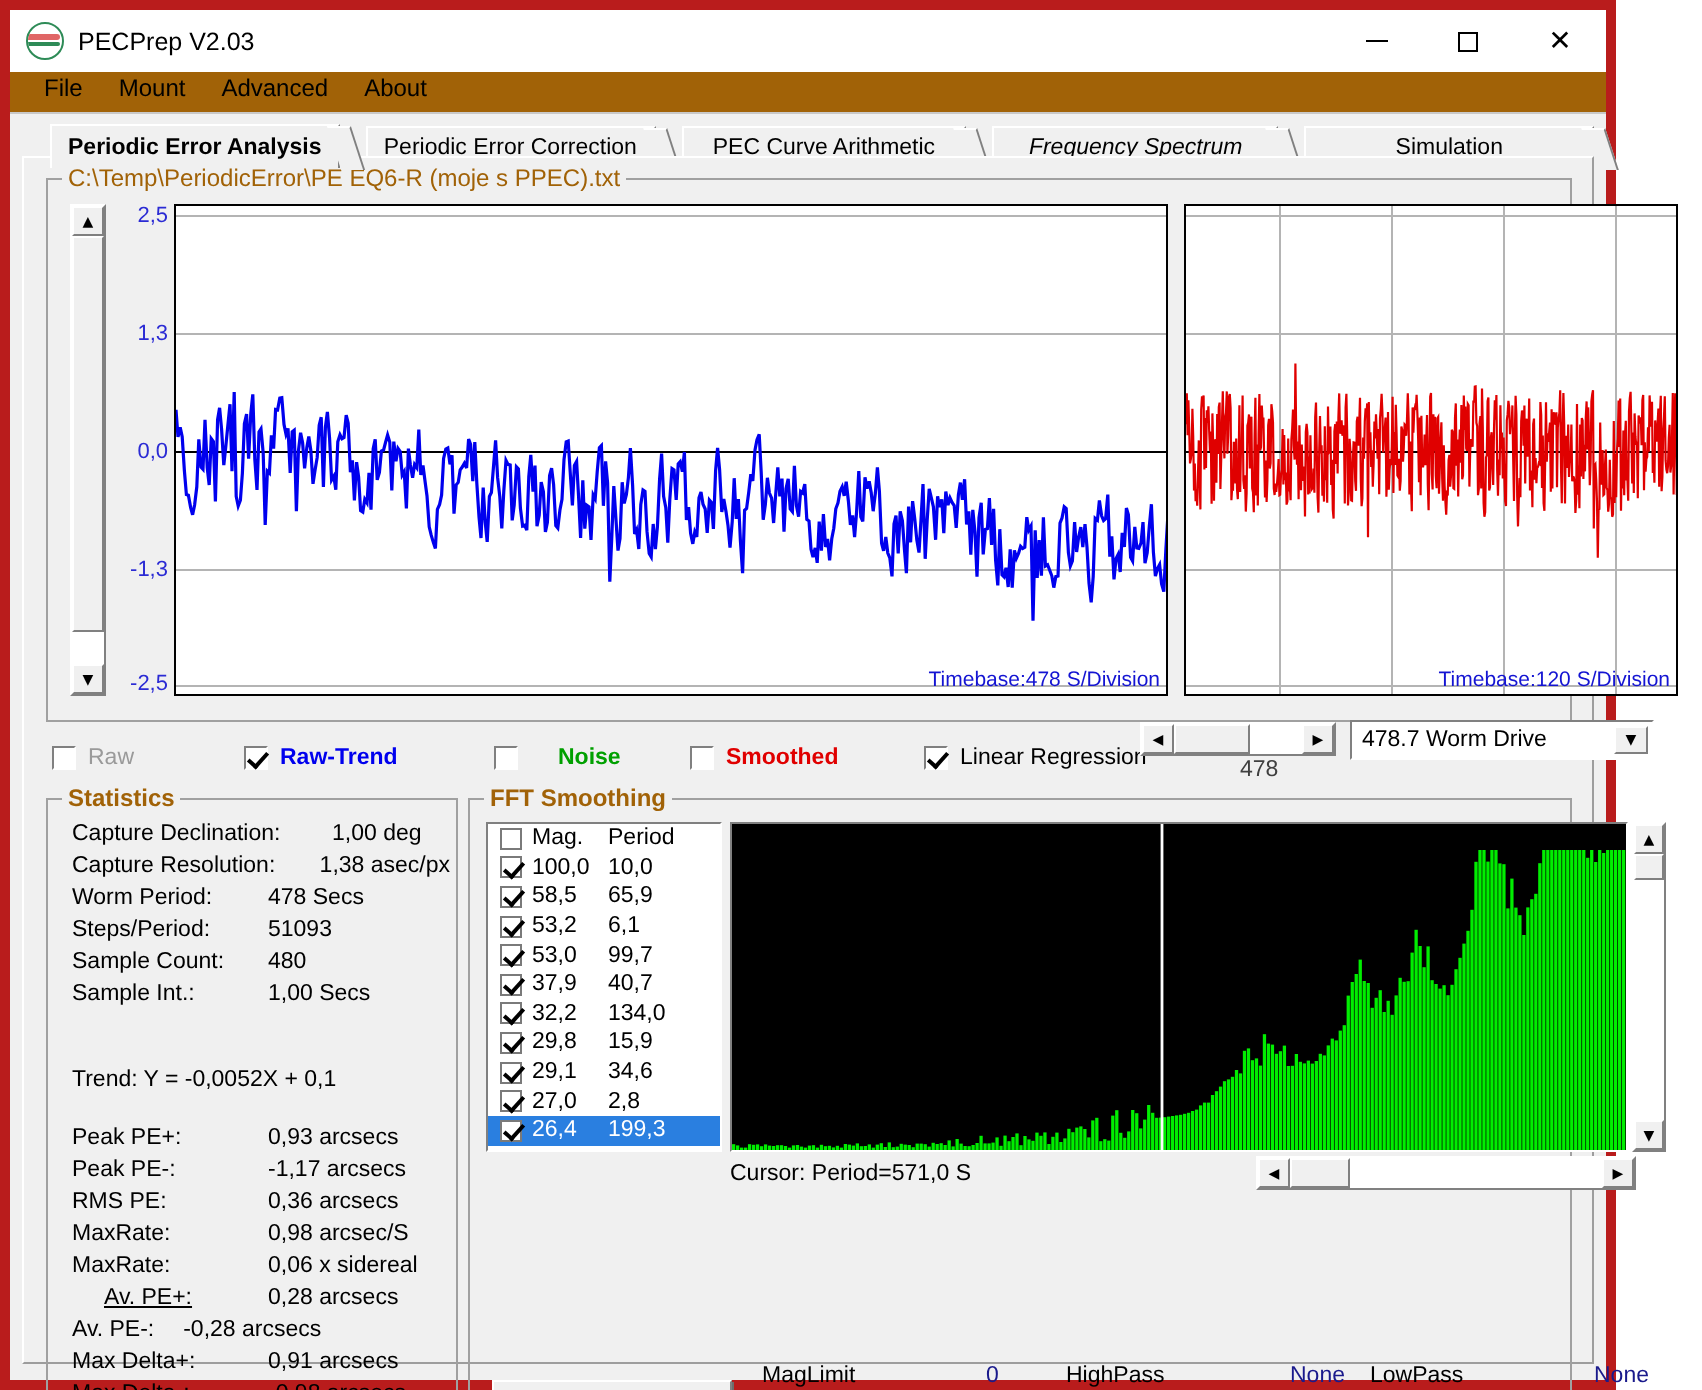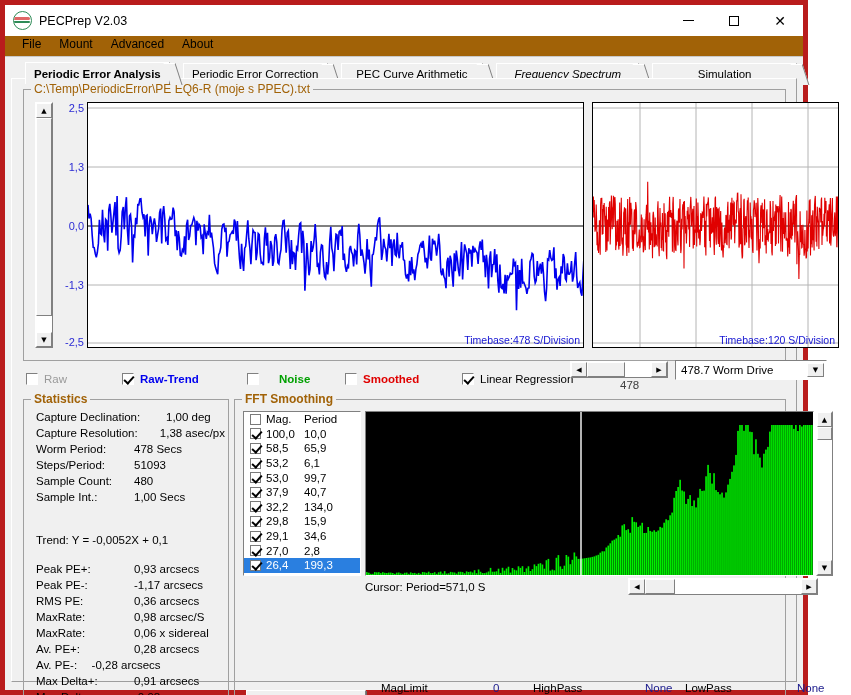--- a/index.html
+++ b/index.html
@@ -241,21 +241,21 @@
           <div class="stat" style="left: 12px; top: 163px;">Peak PE+:</div>
           <div class="stat" style="left: 110px; top: 163px;">0,93 arcsecs</div>
           <div class="stat" style="left: 12px; top: 179px;">Peak PE-:</div>
           <div class="stat" style="left: 110px; top: 179px;">-1,17 arcsecs</div>
           <div class="stat" style="left: 12px; top: 195px;">RMS PE:</div>
           <div class="stat" style="left: 110px; top: 195px;">0,36 arcsecs</div>
           <div class="stat" style="left: 12px; top: 211px;">MaxRate:</div>
           <div class="stat" style="left: 110px; top: 211px;">0,98 arcsec/S</div>
           <div class="stat" style="left: 12px; top: 227px;">MaxRate:</div>
           <div class="stat" style="left: 110px; top: 227px;">0,06 x sidereal</div>
-          <div class="stat" style="left: 12px; top: 243px;">Av. PE+:</div>
+          <div class="stat" style="left: 28px; top: 243px; text-decoration: underline;">Av. PE+:</div>
           <div class="stat" style="left: 110px; top: 243px;">0,28 arcsecs</div>
           <div class="stat" style="left: 12px; top: 259px;">Av. PE-:</div>
           <div class="stat" style="left: 67.6px; top: 259px;">-0,28 arcsecs</div>
           <div class="stat" style="left: 12px; top: 275px;">Max Delta+:</div>
           <div class="stat" style="left: 110px; top: 275px;">0,91 arcsecs</div>
           <div class="stat" style="left: 12px; top: 291px;">Max Delta-:</div>
           <div class="stat" style="left: 110px; top: 291px;">-0,98 arcsecs</div>
         </div>
     </div>
 

